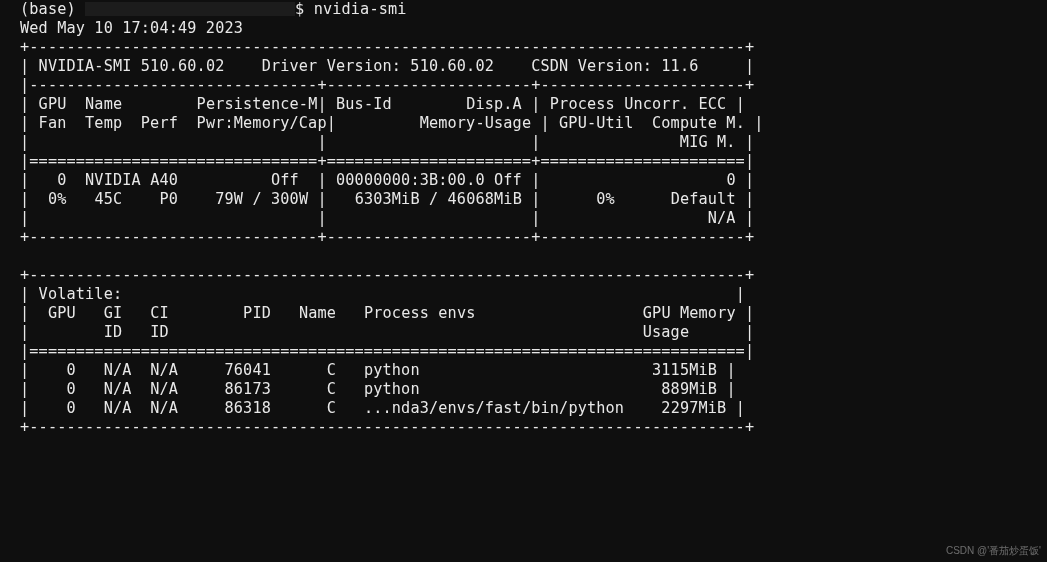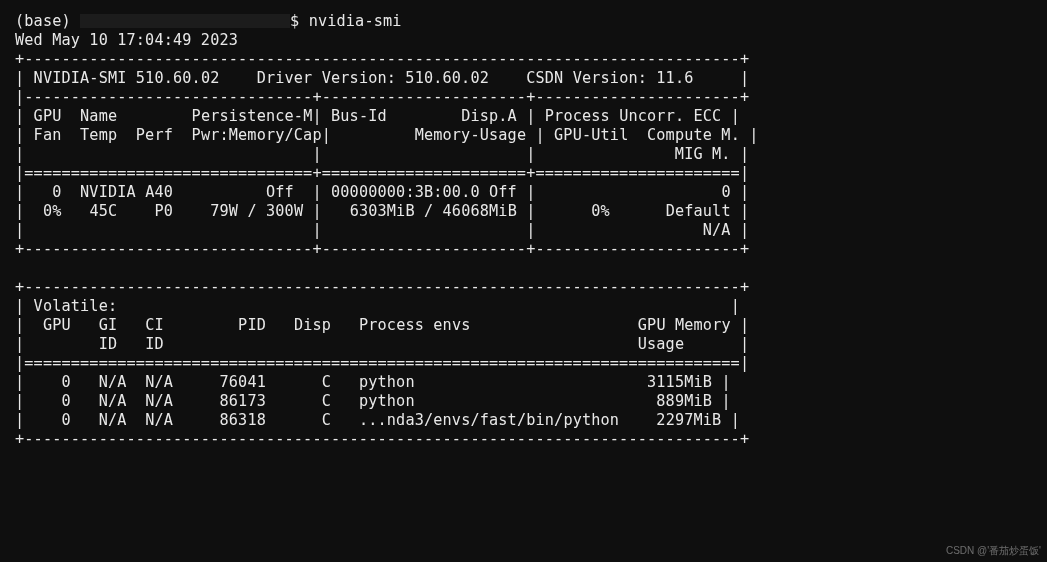--- a/index.html
+++ b/index.html
@@ -2,22 +2,22 @@
 <html><head>
 <meta charset="utf-8">
 <style>
   html,body{
     margin:0;padding:0;
     background:#0f0f0f;
     width:1047px;height:562px;
     overflow:hidden;
   }
   pre.term{
-    margin:12px;
-    padding:0 3px;
+    margin:0;
+    padding:0 20px;
     font-family:"DejaVu Sans Mono","Menlo","Consolas",monospace;
     font-size:15.2px;
     line-height:19px;
     color:#e8e8e8;
     white-space:pre;
     letter-spacing:0.15px;
   }
   .wm{
     position:absolute;
     right:6px;
@@ -47,21 +47,21 @@
 | <span>Fan  Temp  Perf</span>  <span>Pwr:Memory/Cap</span>|         <span>Memory-Usage</span> | <span>GPU-Util  Compute M.</span> |
 |                               |                      |               <span>MIG M.</span> |
 |===============================+======================+======================|
 |   <span>0</span>  <span>NVIDIA A40</span>          <span>Off</span>  | <span>00000000:3B:00.0</span> <span>Off</span> |                    <span>0</span> |
 |  <span>0%</span>   <span>45C</span>    <span>P0</span>    <span>79W / 300W</span> |   <span>6303MiB / 46068MiB</span> |      <span>0%</span>      <span>Default</span> |
 |                               |                      |                  <span>N/A</span> |
 +-------------------------------+----------------------+----------------------+
 
 +-----------------------------------------------------------------------------+
 | <span>Volatile:</span>                                                                  |
-|  <span>GPU</span>   <span>GI</span>   <span>CI</span>        <span>PID</span>   <span>Disp</span>   <span>Process envs</span>                  <span>GPU Memory</span> |
+|  <span>GPU</span>   <span>GI</span>   <span>CI</span>        <span>PID</span>   <span>Name</span>   <span>Process envs</span>                  <span>GPU Memory</span> |
 |        <span>ID</span>   <span>ID</span>                                                   <span>Usage</span>      |
 |=============================================================================|
 |    <span>0</span>   <span>N/A</span>  <span>N/A</span>     <span>76041</span>      <span>C</span>   <span>python</span>                         <span>3115MiB</span> |
 |    <span>0</span>   <span>N/A</span>  <span>N/A</span>     <span>86173</span>      <span>C</span>   <span>python</span>                          <span>889MiB</span> |
 |    <span>0</span>   <span>N/A</span>  <span>N/A</span>     <span>86318</span>      <span>C</span>   <span>...nda3/envs/fast/bin/python</span>    <span>2297MiB</span> |
 +-----------------------------------------------------------------------------+
 </pre>
 
 <div class="wm">CSDN @'番茄炒蛋饭'</div>
 

